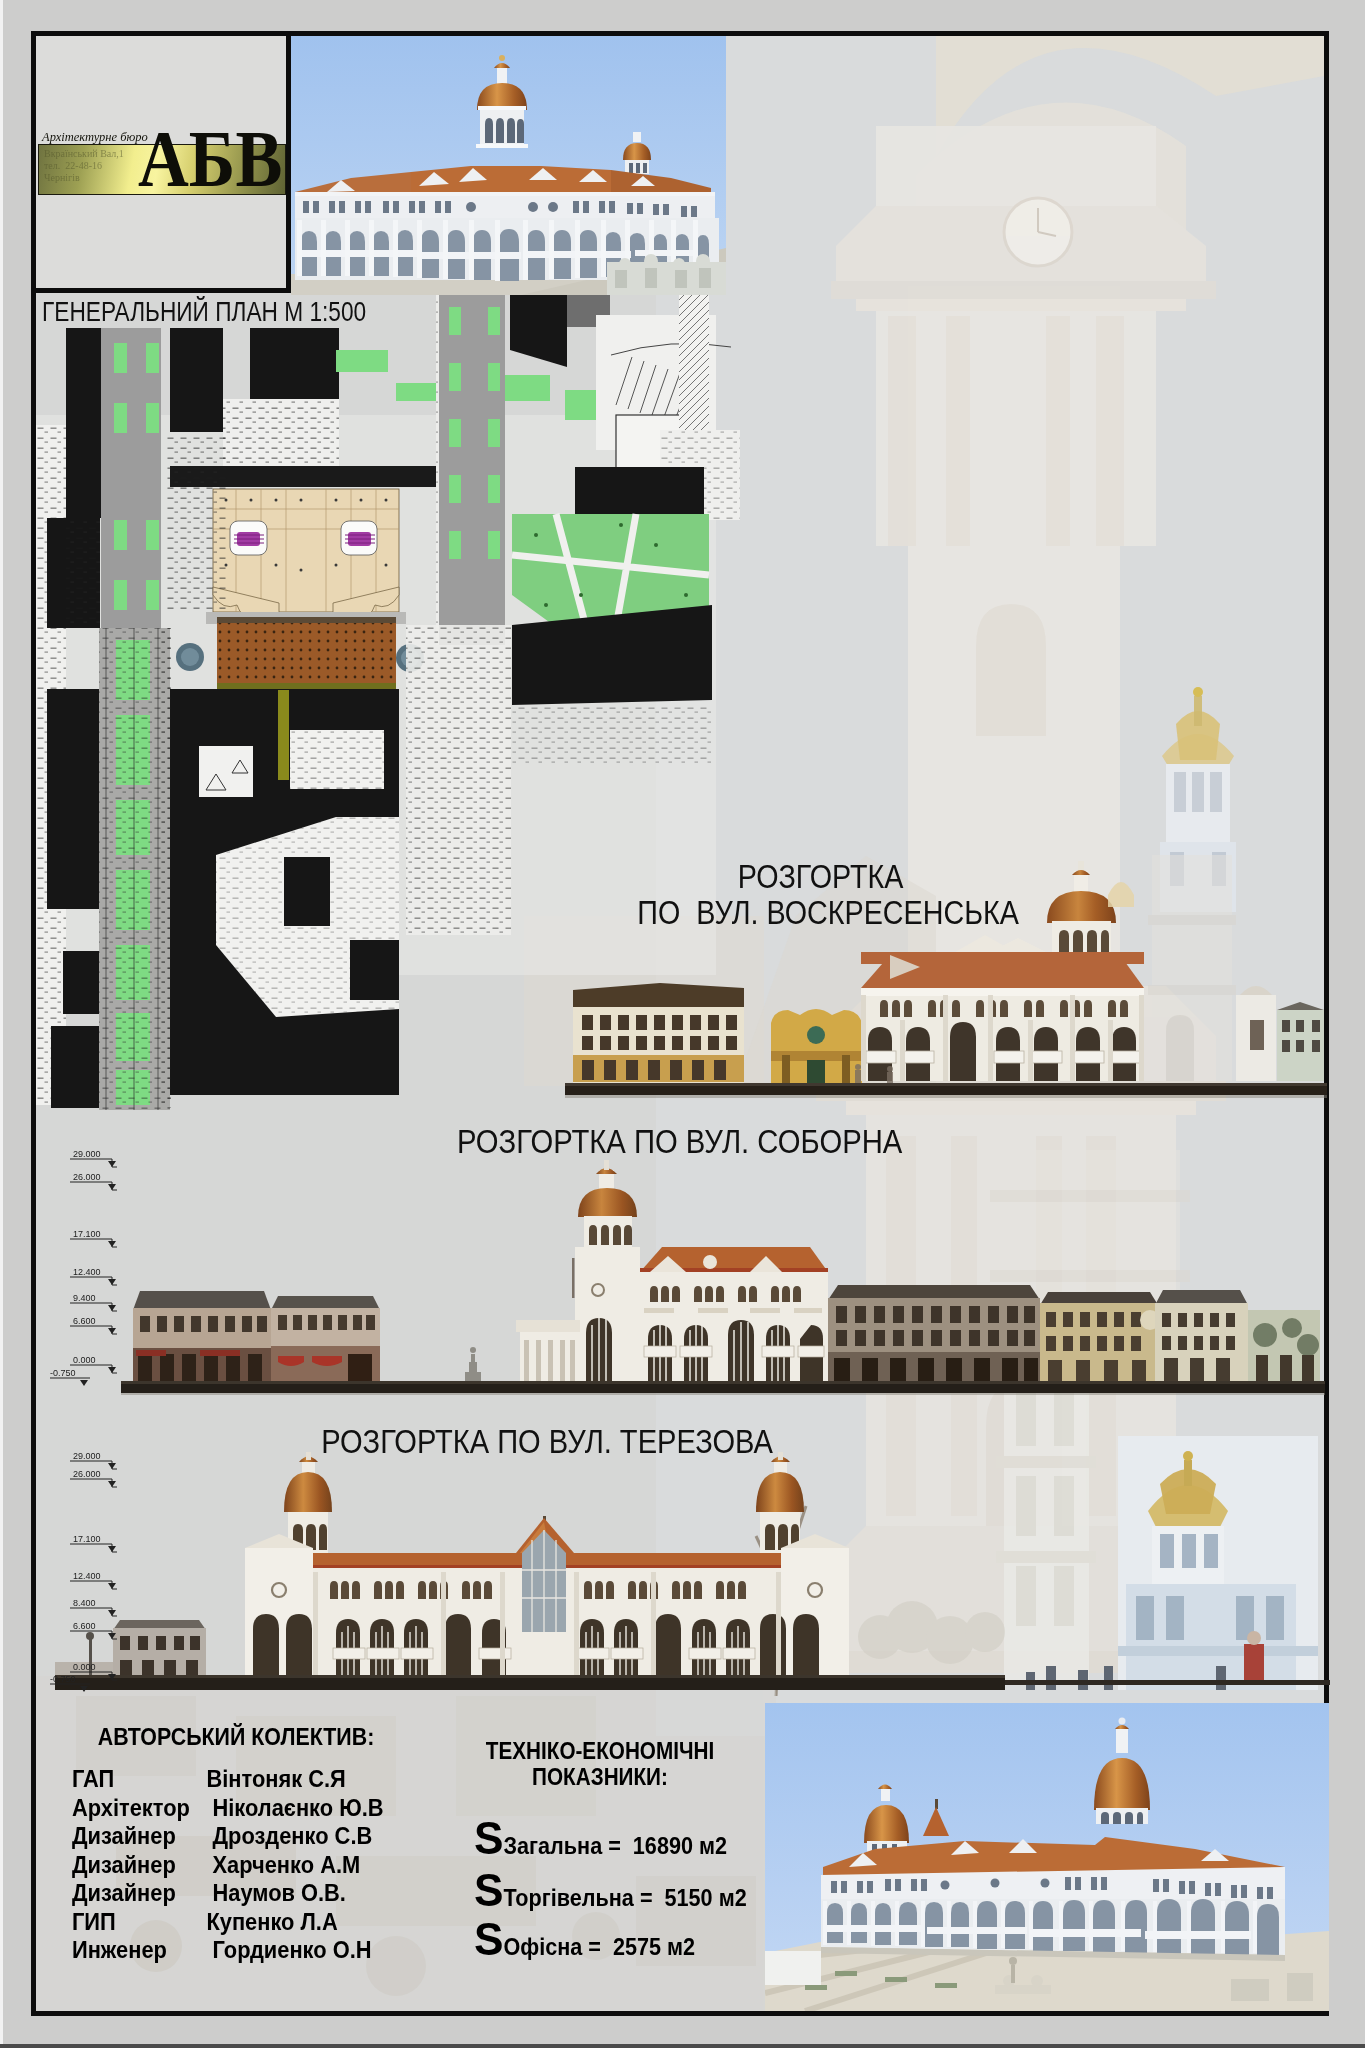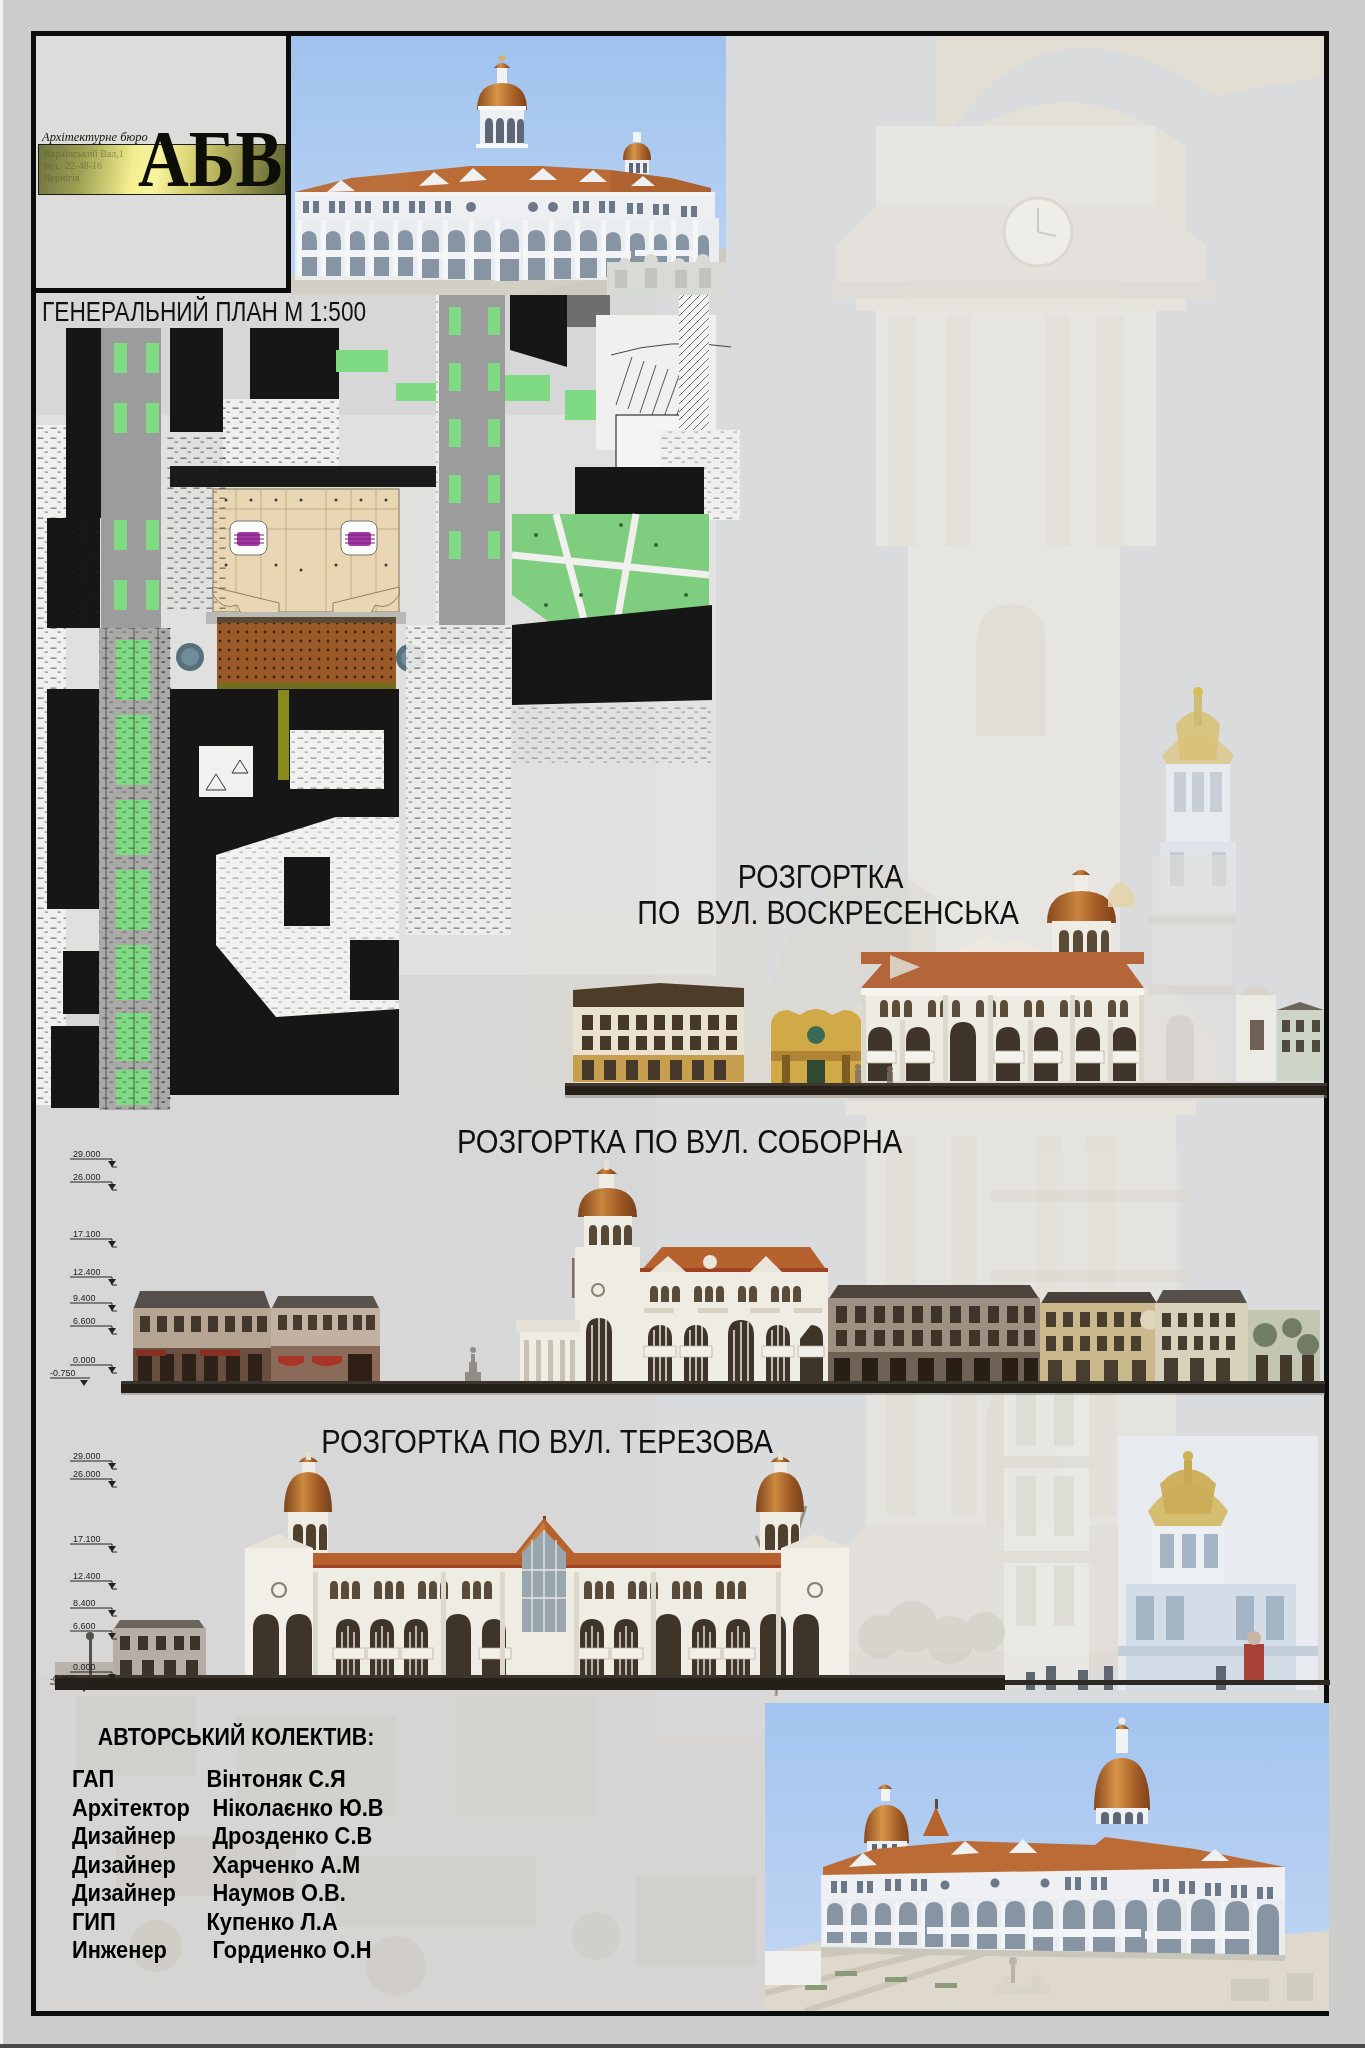--- a/index.html
+++ b/index.html
@@ -1253,20 +1253,26 @@
             <td>Купенко Л.А</td>
           </tr>
       <tr>
             <td>Инженер</td>
             <td>&nbsp;Гордиенко О.Н</td>
           </tr>
     </tbody>
       </table>
   </div>
 
+  <div class="abs" style="left:450px;top:1738px;width:300px;height:260px;" id="tech">
+    <div style="font-size:23px;font-weight:bold;text-align:center;line-height:26px;white-space:nowrap;transform:scaleX(0.9);transform-origin:center top;">ТЕХНІКО-ЕКОНОМІЧНІ<br>ПОКАЗНИКИ:</div>
+    <div class="abs" style="left:24px;top:72px;white-space:nowrap;transform:scaleX(0.94);transform-origin:left top;"><span style="font-size:47px;font-weight:bold;">S</span><span style="font-size:23px;font-weight:bold;">Загальна =&nbsp; 16890 м2</span></div>
+    <div class="abs" style="left:24px;top:124px;white-space:nowrap;transform:scaleX(0.94);transform-origin:left top;"><span style="font-size:47px;font-weight:bold;">S</span><span style="font-size:23px;font-weight:bold;">Торгівельна =&nbsp; 5150 м2</span></div>
+    <div class="abs" style="left:24px;top:173px;white-space:nowrap;transform:scaleX(0.94);transform-origin:left top;"><span style="font-size:47px;font-weight:bold;">S</span><span style="font-size:23px;font-weight:bold;">Офісна =&nbsp; 2575 м2</span></div>
+  </div>
 
   <div class="abs" style="left:765px;top:1703px;width:559px;height:308px;" id="botphoto">
   <svg width="564" height="308" viewBox="0 0 564 308">
     <defs>
       <linearGradient id="sky2" x1="0" y1="0" x2="0" y2="1">
         <stop offset="0" stop-color="#a3c4ef"></stop>
             <stop offset="1" stop-color="#c4d8f4"></stop>
       </linearGradient>
       <linearGradient id="copB" x1="0" y1="0" x2="1" y2="0">
         <stop offset="0" stop-color="#8a4a1e"></stop>

